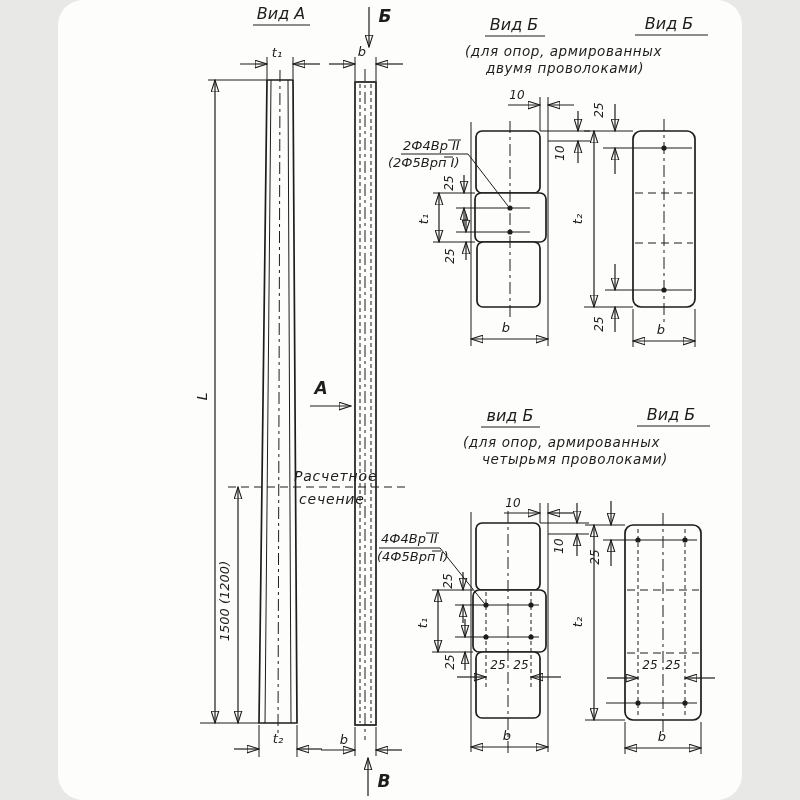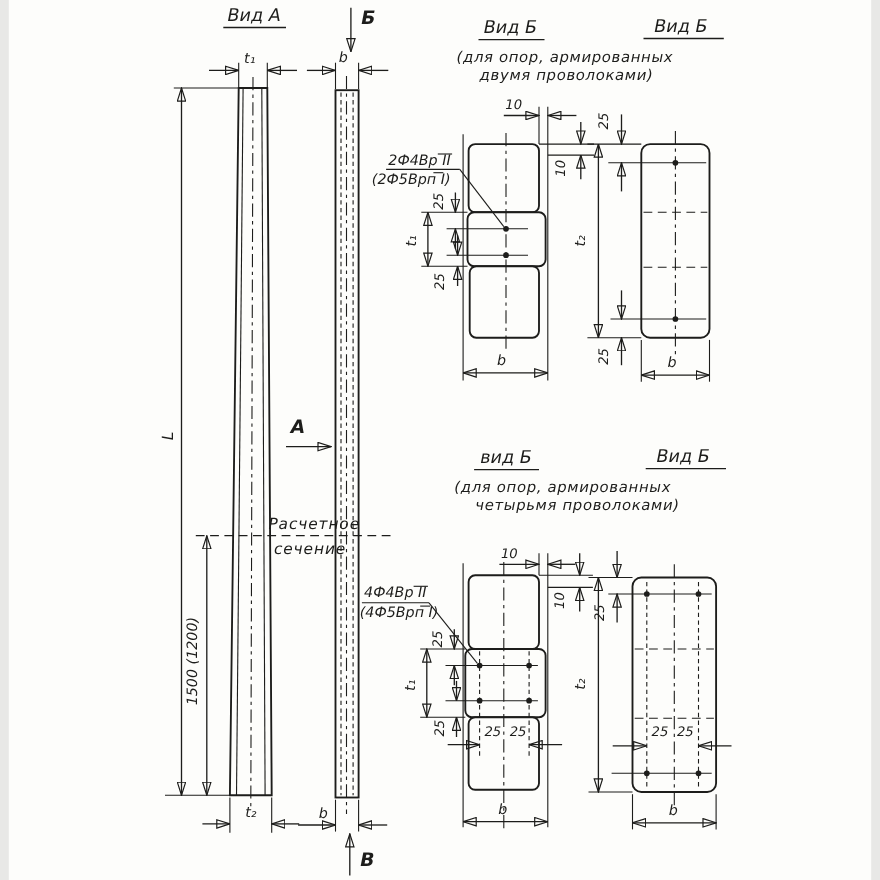--- a/index.html
+++ b/index.html
@@ -1,16 +1,16 @@
 <!DOCTYPE html>
 <html><head>
 <meta charset="utf-8">
 <style>
   html,body{margin:0;padding:0;background:#e8e8e6;}
-  .canvas{width:784px;height:800px;background:#fdfdfb;position:relative;margin:0 auto;overflow:hidden;}
+  .canvas{width:684px;height:800px;background:#fdfdfb;position:relative;margin:0 auto;overflow:hidden;border-radius:25px;}
   svg{display:block;}
   svg text{
     font-family:"DejaVu Sans", sans-serif;
     font-style:italic;
     fill:#1d1d1b;
   }
   .t17{font-size:17px;font-weight:bold;}
   .t16{font-size:16px;}
   .t14{font-size:14px;letter-spacing:0.8px;}
   .t13s{font-size:13.5px;letter-spacing:0.6px;}

